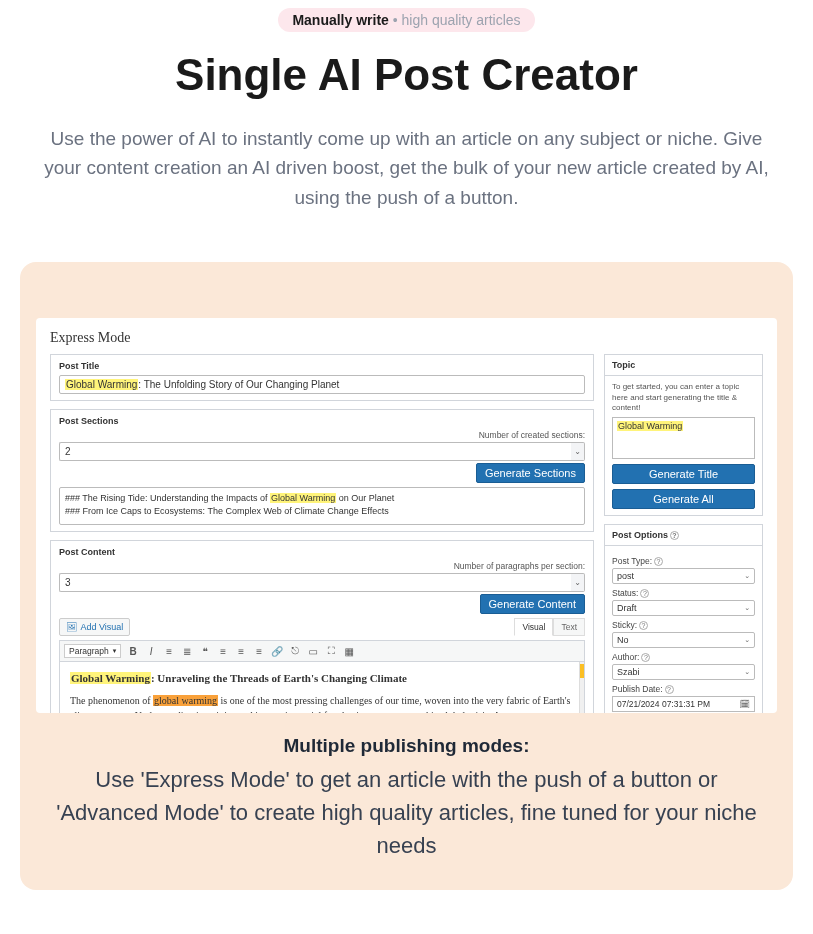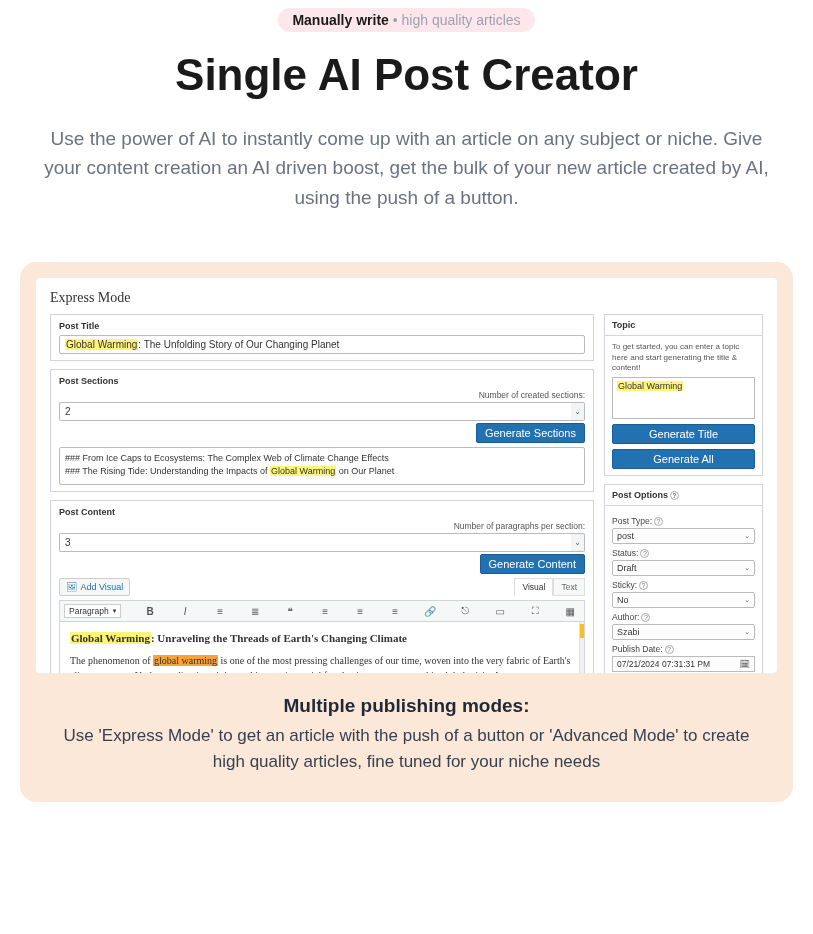--- a/index.html
+++ b/index.html
@@ -5,21 +5,21 @@
 * { box-sizing: border-box; margin: 0; padding: 0; }
 body { font-family: -apple-system, BlinkMacSystemFont, 'Segoe UI', Arial, sans-serif; background: #fff; width: 813px; }
 .container { padding: 0 20px; }
 .badge { background: #fde7ec; border-radius: 14px; padding: 4px 14px; display: inline-block; margin: 8px auto; font-size: 14px; }
 .badge-wrap { text-align: center; }
 .badge strong { font-weight: 700; color: #1a1a1a; }
 .badge span { color: #9ca3af; font-weight: 400; }
 h1 { text-align: center; font-size: 44px; font-weight: 800; color: #1a1a1a; margin: 10px 0 24px; }
 .lead { text-align: center; color: #6b7280; font-size: 19px; line-height: 1.55; max-width: 740px; margin: 0 auto 50px; }
 .panel { background: #fbe8d8; border-radius: 16px; padding: 16px 16px 28px; }
-.screenshot { background: #fff; border-radius: 4px; padding: 12px 14px 0; font-size: 10px; color: #333; position: relative; overflow: hidden; height: 395px; }
+.screenshot { background: #fff; border-radius: 4px; padding: 12px 14px 0; font-size: 10px; color: #333; position: relative; overflow: hidden; height: 395px; margin-top: 40px; }
 .mode-title { font-family: Georgia, serif; font-size: 14px; color: #333; margin-bottom: 8px; }
 .cols { display: flex; gap: 10px; }
 .col-main { flex: 1; }
 .col-side { width: 159px; }
 .box { border: 1px solid #d1d5db; background: #fff; margin-bottom: 8px; padding: 6px 8px; }
 .box.nopad { padding: 0; }
 .lbl { font-weight: 700; font-size: 9px; margin-bottom: 4px; }
 .input { border: 1px solid #bbb; border-radius: 2px; padding: 3px 5px; font-size: 10px; width: 100%; min-height: 18px; display: flex; align-items: center; }
 .inrow { display: flex; align-items: stretch; }
 .inrow .input { flex: 1; border-right: 0; border-radius: 2px 0 0 2px; }
@@ -35,30 +35,30 @@
 .help { font-size: 8px; color: #555; line-height: 1.3; margin-bottom: 4px; }
 .side-ta { border: 1px solid #bbb; width: 100%; min-height: 42px; font-size: 9px; padding: 3px 4px; }
 .side-btn-full { display: block; width: 100%; text-align: center; margin-top: 5px; }
 .opt-label { font-size: 8.5px; color: #444; margin: 4px 0 2px; }
 .opt-select { border: 1px solid #bbb; border-radius: 2px; padding: 2px 4px; font-size: 9px; width: 100%; display: flex; justify-content: space-between; align-items: center; background: #fff; }
 .opt-select .chv { font-size: 7px; color: #666; }
 .addmedia { border: 1px solid #ccc; background: #f6f7f7; padding: 3px 6px; font-size: 9px; display: inline-flex; align-items: center; gap: 3px; border-radius: 2px; margin: 4px 0; color: #2271b1; }
 .editor-tabs { float: right; display: flex; margin-top: 4px; }
 .editor-tabs div { border: 1px solid #ddd; padding: 3px 7px; font-size: 8.5px; background: #f6f7f7; color: #666; }
 .editor-tabs div:first-child { background: #fff; border-bottom: 1px solid #fff; color: #333; }
-.toolbar { border: 1px solid #d1d5db; background: #f6f7f7; padding: 3px 4px; display: flex; align-items: center; gap: 23px; flex-wrap: wrap; }
+.toolbar { border: 1px solid #d1d5db; background: #f6f7f7; padding: 3px 4px; display: flex; align-items: center; gap: 6px; flex-wrap: wrap; }
 .toolbar .sel { border: 1px solid #ccc; background: #fff; padding: 1px 4px; font-size: 8.5px; display: flex; align-items: center; gap: 4px; }
 .toolbar .tb { color: #555; font-size: 10px; width: 12px; text-align: center; cursor: pointer; }
 .editor-body { border: 1px solid #d1d5db; border-top: 0; padding: 8px 10px; font-family: Georgia, serif; font-size: 10px; line-height: 1.5; color: #333; position: relative; }
 .editor-body .h { font-weight: 700; font-size: 11px; margin-bottom: 6px; }
 .editor-scroll { position: absolute; right: 0; top: 0; bottom: 0; width: 5px; background: #f0f0f0; border-left: 1px solid #ddd; }
 .editor-scroll .thumb { position: absolute; top: 2px; left: 0; right: 0; height: 14px; background: #fbbf24; }
 .pub-opt .dateinput { display: flex; align-items: flex-end; border: 1px solid #bbb; padding: 2px 4px; font-size: 8.5px; justify-content: space-between; }
 .caption-h { text-align: center; font-weight: 700; font-size: 19px; color: #1f2937; margin: 22px 0 6px; }
-.caption-p { text-align: center; font-size: 17px; color: #374151; line-height: 1.5; max-width: 720px; margin: 0 auto; }
+.caption-p { text-align: center; font-size: 22px; color: #374151; line-height: 1.5; max-width: 720px; margin: 0 auto; }
 .q { font-size: 7px; border: 1px solid #aaa; border-radius: 50%; width: 9px; height: 9px; display: inline-flex; align-items: center; justify-content: center; color: #777; margin-left: 2px; }
 </style>
 </head>
 <body>
 
 <div class="container">
   <div class="badge-wrap">
     <div class="badge">
       <strong>Manually write</strong><span> • high quality articles</span>
     </div>
@@ -83,22 +83,22 @@
             <div class="lbl">Post Sections</div>
             <div class="rightlbl">Number of created sections:</div>
             <div class="inrow">
               <div class="input">2</div>
               <div class="chev">⌄</div>
             </div>
             <div class="btn-row-right">
                 <div class="btn-blue">Generate Sections</div>
               </div>
             <div class="ta" style="margin-top:4px;">
+              <div><span>### The Rising Tide: Understanding the Impacts of </span><span class="hl-y">Global Warming</span><span> on Our Planet</span></div>
               <div>### From Ice Caps to Ecosystems: The Complex Web of Climate Change Effects</div>
-              <div><span>### The Rising Tide: Understanding the Impacts of </span><span class="hl-y">Global Warming</span><span> on Our Planet</span></div>
             </div>
           </div>
 
           <div class="box" style="padding-bottom:0; border-bottom:0;">
             <div class="lbl">Post Content</div>
             <div class="rightlbl">Number of paragraphs per section:</div>
             <div class="inrow">
               <div class="input">3</div>
               <div class="chev">⌄</div>
             </div>

